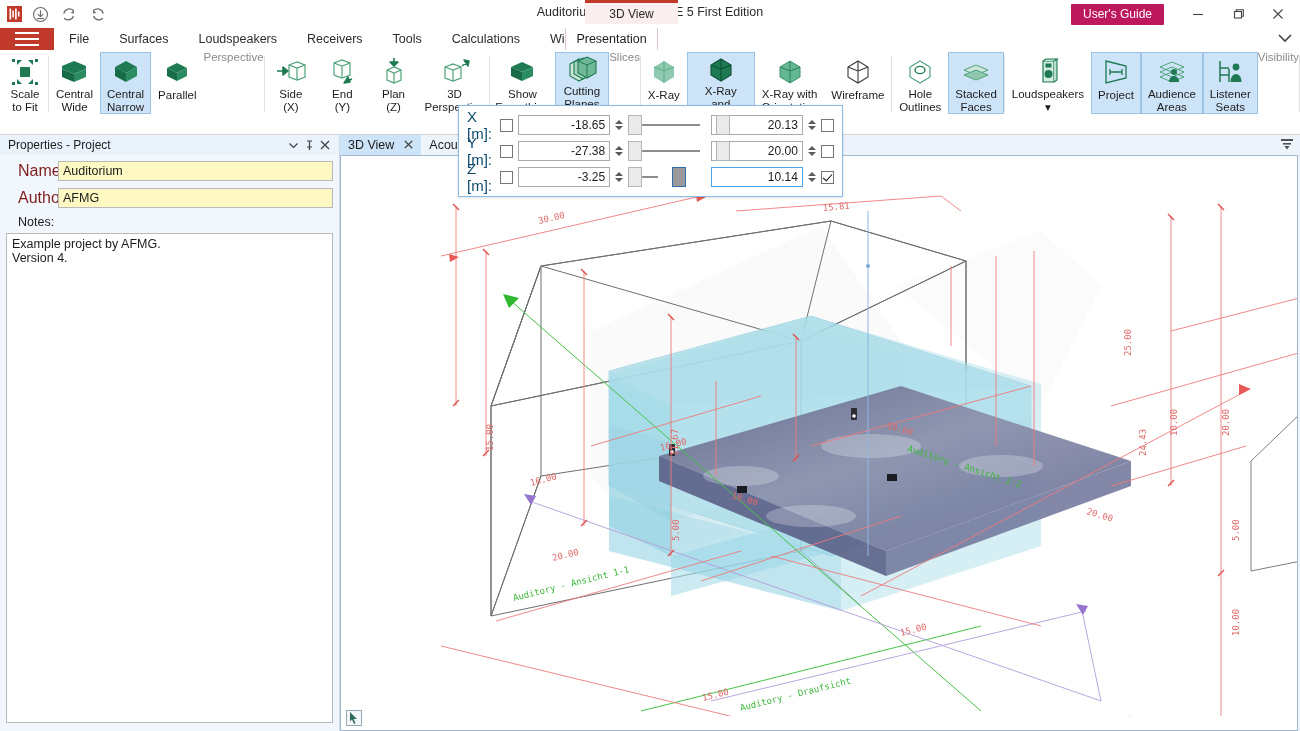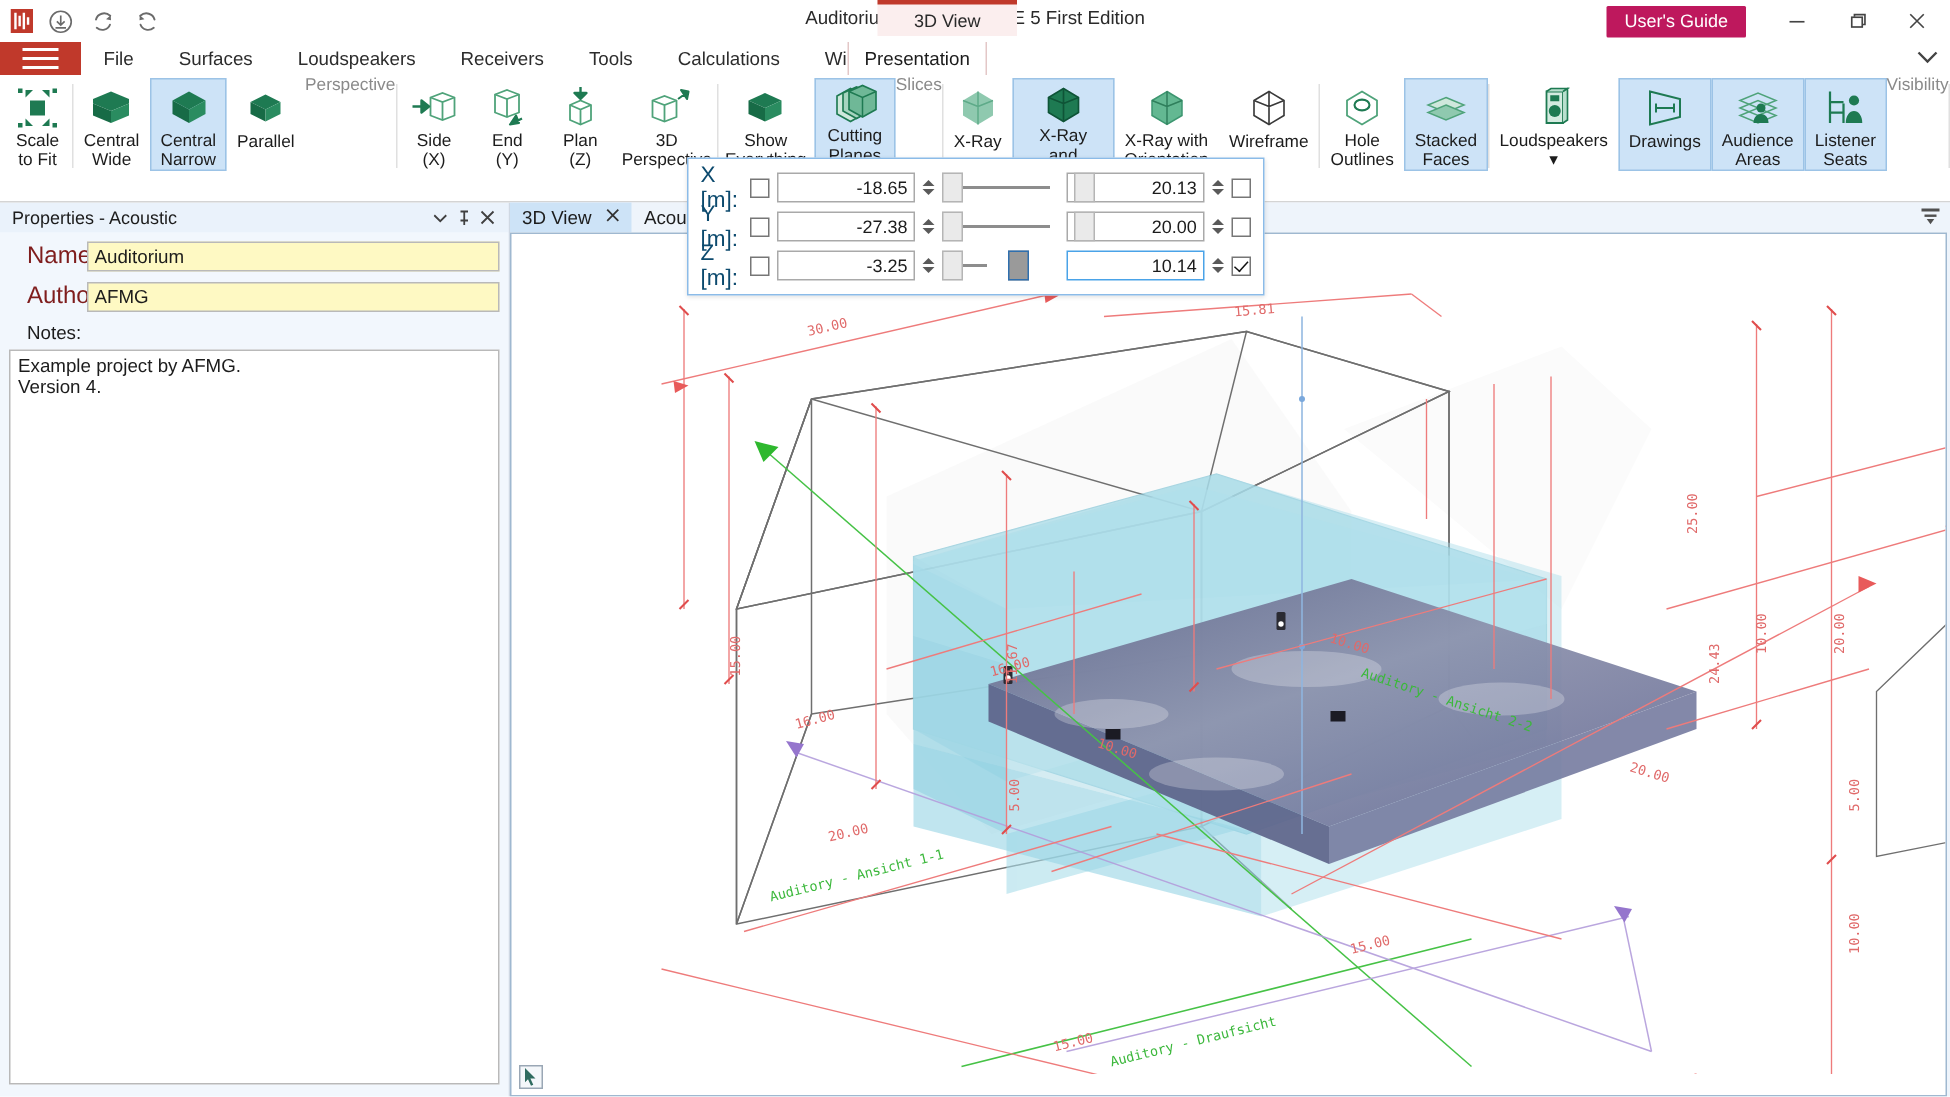--- a/index.html
+++ b/index.html
@@ -464,21 +464,21 @@
           <div class="lbl">Loudspeakers
 ▾</div>
         </div>
         <div class="rbtn sel">
           <div class="ico">
             <svg width="32" height="30" viewBox="0 0 32 30">
                 <path d="M6 4l20 5v12L6 26z" fill="none" stroke="#1e7a52" stroke-width="1.3"></path>
                 <path d="M10 15h12M10 12v6M22 12v6" fill="none" stroke="#1e7a52" stroke-width="1.3"></path>
               </svg>
           </div>
-          <div class="lbl">Drawings</div>
+          <div class="lbl">Project</div>
         </div>
         <div class="rbtn sel">
           <div class="ico">
             <svg width="32" height="30" viewBox="0 0 32 30">
                 <path d="M4 10l12-5 12 5-12 5z" fill="none" stroke="#4fa37a" stroke-width="1"></path>
                 <path d="M4 15l12-5 12 5-12 5z" fill="none" stroke="#4fa37a" stroke-width="1"></path>
                 <path d="M4 20l12-5 12 5-12 5z" fill="none" stroke="#4fa37a" stroke-width="1"></path>
                 <circle cx="18" cy="15" r="3" fill="#1e7a52"></circle>
                 <path d="M13 25c0-4 2.5-6 5-6s5 2 5 6z" fill="#1e7a52"></path>
               </svg>
@@ -506,21 +506,21 @@
       <svg width="14" height="10" viewBox="0 0 14 10">
           <path d="M1 2l6 6 6-6" fill="none" stroke="#444" stroke-width="1.6"></path>
         </svg>
     </div>
   </div>
 
   <div class="main">
 
     <div class="dock">
       <div class="dock-title">
-        <span>Properties - Acoustic</span>
+        <span>Properties - Project</span>
         <span class="spacer"></span>
         <span class="dock-icon">
           <svg width="9" height="9" viewBox="0 0 9 9">
               <path d="M0.5 2.5l4 4 4-4" fill="none" stroke="#404040" stroke-width="1.2"></path>
             </svg>
         </span>
         <span class="dock-icon">
           <svg width="11" height="11" viewBox="0 0 11 11">
               <path d="M3 1h5M5.5 1v6M3 7h5M5.5 7v3" stroke="#404040" stroke-width="1.2" fill="none"></path>
             </svg>

